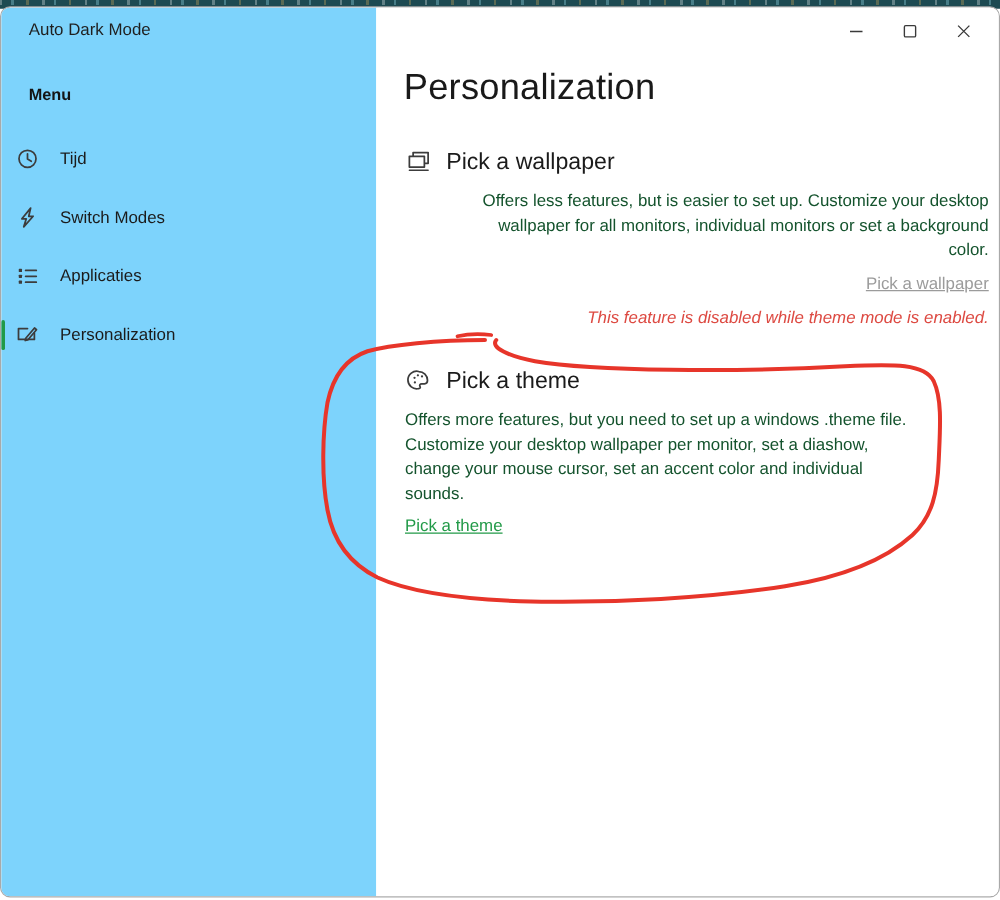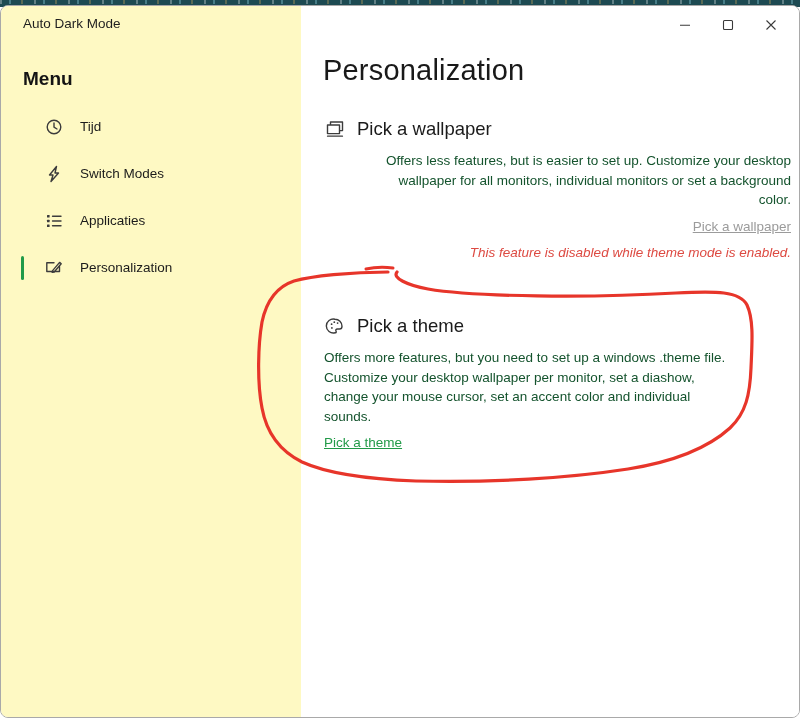--- a/index.html
+++ b/index.html
@@ -18,47 +18,47 @@
       rgba(150,220,235,.35) 9px 11px, transparent 11px 21px,
       rgba(230,180,90,.30) 21px 23px, transparent 23px 34px);
     background-size:auto 4px;background-repeat:repeat-x;
   }
   .app-window{
     position:absolute;top:5px;left:0;right:0;bottom:2px;
     background:#ffffff;border:1px solid #a9a9a9;border-radius:8px;
     overflow:hidden;box-sizing:border-box;
   }
   
-  .sidebar{position:absolute;top:0;left:0;bottom:0;width:300px;background:#fef9c3;}
+  .sidebar{position:absolute;top:0;left:0;bottom:0;width:300px;background:#7dd3fc;}
   .app-title{position:absolute;left:22px;top:10px;font-size:13.5px;color:#1f1f1f;}
-  .menu-label{position:absolute;left:22px;top:62px;font-size:19px;font-weight:bold;color:#141414;}
+  .menu-label{position:absolute;left:22px;top:62px;font-size:13px;font-weight:bold;color:#141414;}
   .nav{position:absolute;left:0;right:0;top:97px;}
   .nav.footer{top:auto;bottom:6px;}
   .nav-item{
     position:relative;height:47px;display:flex;align-items:center;
-    padding-left:22px;cursor:pointer;margin-left:20px;
+    padding-left:10px;cursor:pointer;
   }
   .nav-item .icon{width:22px;height:22px;display:flex;align-items:center;justify-content:center;margin-right:15px;}
   .nav-item .lbl{font-size:13.5px;color:#1b1b1b;}
   .nav-item .accent{
     display:none;position:absolute;left:0;top:50%;transform:translateY(-50%);
     width:3px;height:24px;border-radius:2px;background:#219a48;
   }
   .nav-item.selected .accent{display:block;}
   .icon svg{stroke:#3c3c3c;fill:none;stroke-width:1.4;stroke-linecap:round;stroke-linejoin:round;}
   .icon svg .fill{fill:#3c3c3c;stroke:none;}
   
   .main{position:absolute;top:0;left:300px;right:0;bottom:0;background:#fff;}
   .win-controls{position:absolute;top:5px;right:7px;display:flex;}
   .win-btn{width:43px;height:27px;display:flex;align-items:center;justify-content:center;background:none;border:0;padding:0;cursor:pointer;}
   .win-btn svg{stroke:#3a3a3a;stroke-width:1.1;fill:none;}
   .page-title{position:absolute;left:22px;top:48px;font-size:29px;font-weight:300;color:#191919;letter-spacing:.2px;}
   .section{position:absolute;left:23px;right:8px;}
   .sec-wallpaper{top:112px;text-align:right;}
-  .sec-theme{top:287px;margin-top:22px;}
+  .sec-theme{top:287px;}
   .sec-head{display:flex;align-items:center;}
   .sec-head .icon{width:22px;height:22px;margin-right:11px;display:flex;align-items:center;justify-content:center;}
   .sec-head .sec-title{font-size:18.5px;color:#1b1b1b;}
   .sec-desc{
     margin-top:11px;font-size:13.5px;line-height:19.5px;color:#14532d;
     white-space:pre-line;max-width:472px;
   }
   .sec-link{display:inline-block;margin-top:9px;font-size:13.5px;cursor:pointer;text-decoration:underline;}
   .sec-link.disabled{color:#9b9b9b;}
   .sec-link.enabled{color:#229a48;}

